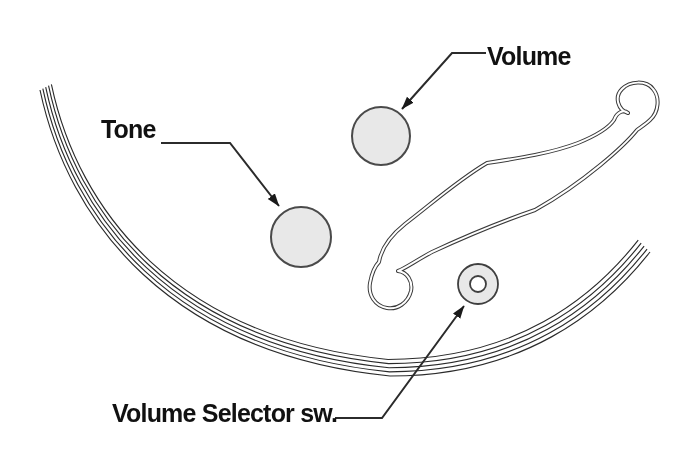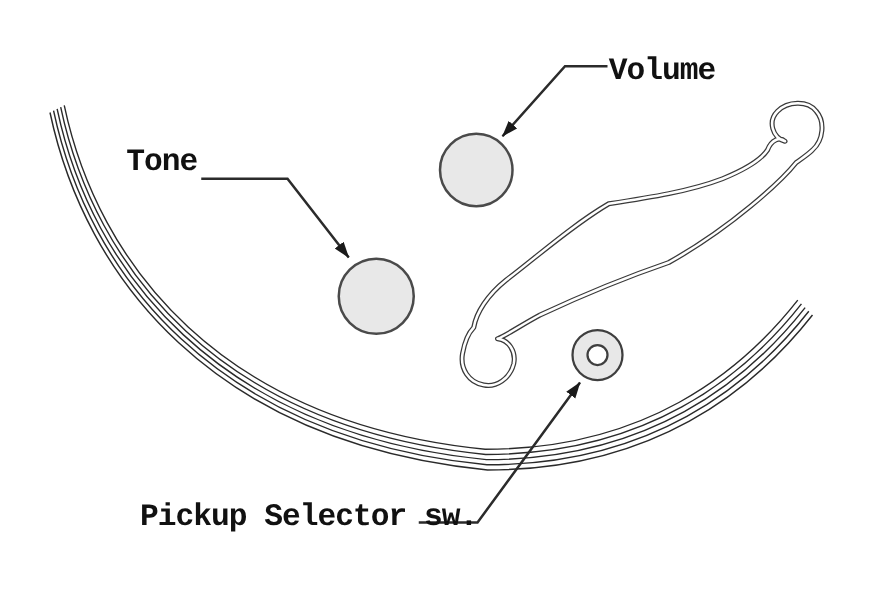--- a/index.html
+++ b/index.html
@@ -15,21 +15,20 @@
   .stage svg { position: absolute; left: 0; top: 0; }
   .callout-label {
     position: absolute;
     font-weight: bold;
     font-size: 25px;
     line-height: 1;
     letter-spacing: -0.8px;
     color: #111111;
     white-space: nowrap;
     user-select: none;
-    font-family: Liberation Mono, monospace;
   }
 </style>
 </head>
 <body>
 
 <div class="stage">
 
   <svg width="700" height="473" viewBox="0 0 700 473">
     <defs>
       <marker id="arrowhead" markerUnits="userSpaceOnUse" markerWidth="14" markerHeight="10" refX="12.5" refY="4.5" orient="auto">
@@ -93,15 +92,15 @@
 
     <polyline points="486,53 452,53 402,109" fill="none" stroke-width="2" marker-end="url(#arrowhead)" stroke="#2b2b2b"></polyline>
     <polyline points="161,143 230,143 279,206" fill="none" stroke-width="2" marker-end="url(#arrowhead)" stroke="#2b2b2b"></polyline>
     <polyline points="335,418 382,418 464,306" fill="none" stroke-width="2" marker-end="url(#arrowhead)" stroke="#2b2b2b"></polyline>
   </svg>
 
   <div class="callout-label" style="left:487px; top:44px">Volume</div>
 
   <div class="callout-label" style="left:101px; top:117px">Tone</div>
 
-  <div class="callout-label" style="left:112px; top:401px">Pickup Selector sw.</div>
+  <div class="callout-label" style="left:112px; top:401px">Volume Selector sw.</div>
 
 </div>
 
 </body></html>

